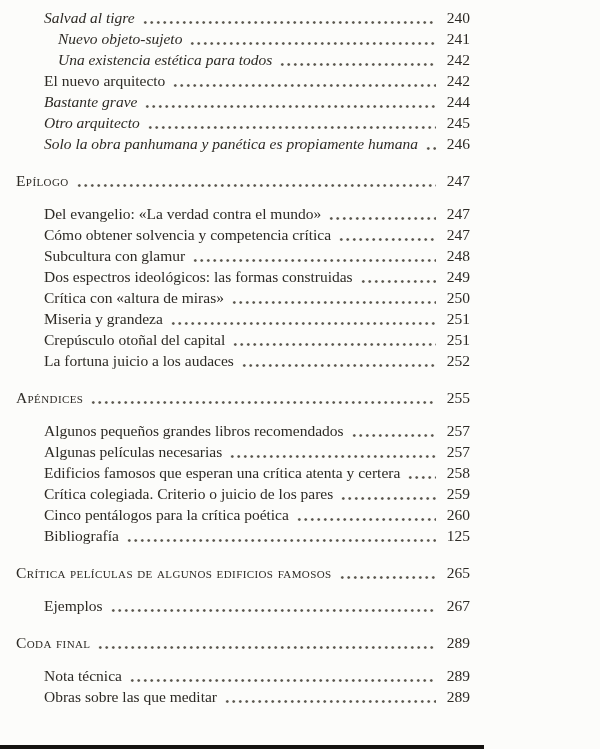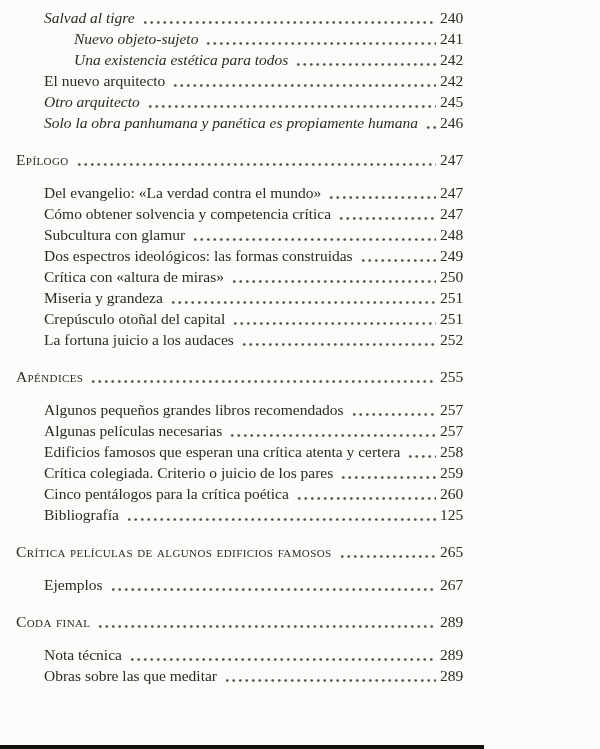--- a/index.html
+++ b/index.html
@@ -26,21 +26,21 @@
   .row {
     display: flex;
     align-items: baseline;
     line-height: 18px;
     font-size: 15.5px;
     padding: 1.5px 14px 1.5px 0;
   }
   .indent-0 { padding-left: 16px; }
   .indent-1 { padding-left: 44px; }
   .indent-2 { padding-left: 44px; }
-  .indent-3 { padding-left: 74px; }
+  .indent-3 { padding-left: 58px; }
   .style-italic .label { font-style: italic; }
   .style-heading {
     margin-top: 16px;
     margin-bottom: 12px;
   }
   .style-heading .label {
     font-variant: small-caps;
     letter-spacing: 0.4px;
   }
   .label {
@@ -53,21 +53,21 @@
     height: 6px;
     margin: 0 4px 3px 7px;
     background-image: radial-gradient(circle, var(--leader) 1.1px, transparent 1.5px);
     background-size: 6.5px 3px;
     background-repeat: repeat-x;
     background-position: left bottom;
   }
   .pagenum {
     flex: 0 0 auto;
     min-width: 30px;
-    text-align: left;
+    text-align: right;
     font-style: normal;
   }
   .scan-edge {
     position: absolute;
     left: 0;
     bottom: 0;
     width: 100%;
     height: 4px;
     background: var(--edge);
   }
@@ -91,20 +91,25 @@
         <span class="label">Una existencia estética para todos</span>
         <span class="leader"></span>
         <span class="pagenum">242</span>
       </div>
       <div class="row style-regular indent-1">
         <span class="label">El nuevo arquitecto</span>
         <span class="leader"></span>
         <span class="pagenum">242</span>
       </div>
       <div class="row style-italic indent-2">
+        <span class="label">Bastante grave</span>
+        <span class="leader"></span>
+        <span class="pagenum">244</span>
+      </div>
+      <div class="row style-italic indent-2">
         <span class="label">Otro arquitecto</span>
         <span class="leader"></span>
         <span class="pagenum">245</span>
       </div>
       <div class="row style-italic indent-2">
         <span class="label">Solo la obra panhumana y panética es propiamente humana</span>
         <span class="leader"></span>
         <span class="pagenum">246</span>
       </div>
       <div class="row style-heading indent-0">

